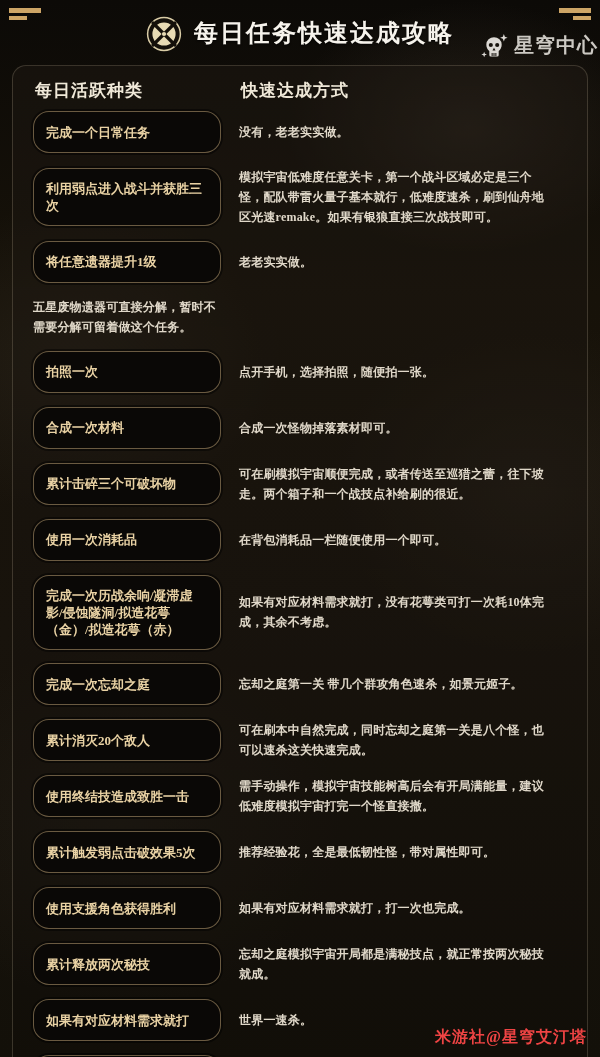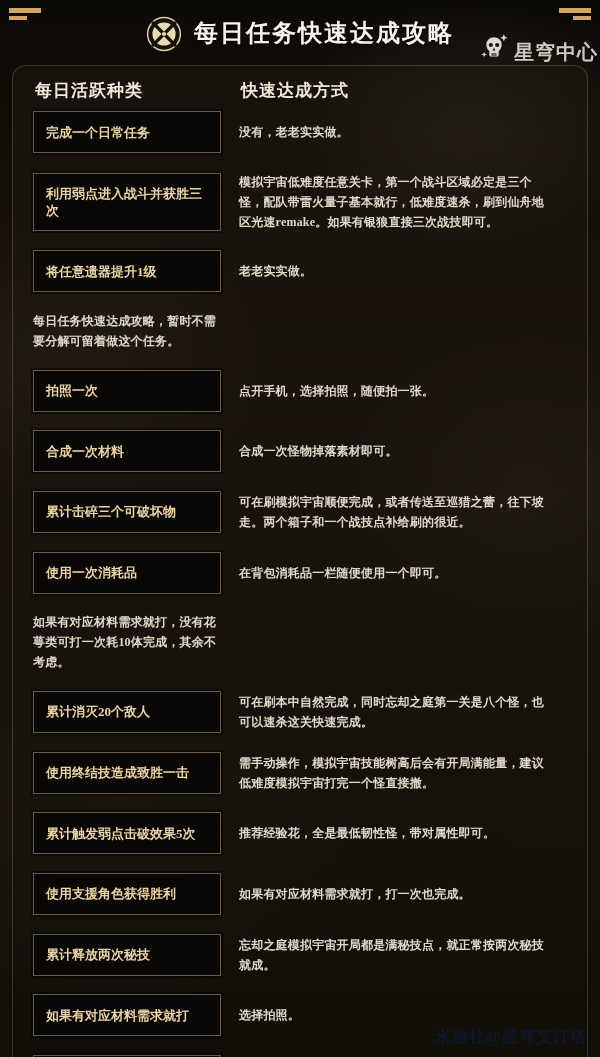--- a/index.html
+++ b/index.html
@@ -32,21 +32,21 @@
     display: flex; align-items: center; justify-content: center; gap: 12px;
   }
   .title-icon { width: 36px; height: 36px; flex: 0 0 auto; margin-top: 2px; }
   .page-title {
     font-size: 24px; font-weight: 700; color: #f6f3ec;
     letter-spacing: 2px; text-shadow: 0 1px 2px rgba(0,0,0,0.8);
     white-space: nowrap;
   }
   .logo {
     position: absolute; right: 2px; top: 32px;
-    display: flex; align-items: flex-end; gap: 5px;
+    display: flex; align-items: flex-start; gap: 5px;
   }
   .logo-text {
     font-family: "Liberation Sans", "DejaVu Sans", sans-serif;
     font-size: 20px; font-weight: 700; color: #ccc9c3; letter-spacing: 1px;
     white-space: nowrap;
   }
 
   
   .panel {
     position: absolute; left: 12px; right: 12px; top: 65px; height: 1048px;
@@ -68,38 +68,38 @@
     flex: 1; margin-top: 9px;
     display: flex; flex-direction: column; justify-content: space-between;
   }
   .row {
     display: grid; grid-template-columns: 188px 1fr; column-gap: 18px;
     align-items: center;
   }
   .task-box {
     background: #0a0806;
     border: 1px solid rgba(185,158,115,0.55);
-    border-radius: 0;
+    border-radius: 16px;
     box-shadow: 0 0 0 2px rgba(0,0,0,0.45);
     padding: 11px 12px;
     display: flex; align-items: center;
     min-height: 42px;
   }
   .task-label {
     font-size: 13px; font-weight: 700; color: #e9d2a4;
     line-height: 17px; overflow-wrap: anywhere;
   }
   .method-text {
     font-size: 12px; font-weight: 700; color: #e0d8c9;
     line-height: 20px; letter-spacing: 0.2px;
   }
 
   .watermark {
     position: absolute; right: 13px; bottom: 9px;
-    font-size: 16px; font-weight: 700; color: #0f172a; letter-spacing: 1px;
+    font-size: 16px; font-weight: 700; color: #ef4444; letter-spacing: 1px;
   }
 </style>
 </head>
 <body>
 
 <div class="corner-deco left">
   <div class="bar1"></div>
     <div class="bar2"></div>
 </div>
 <div class="corner-deco right">
@@ -162,21 +162,21 @@
   </div>
 
   <div class="row">
     <div class="task-box">
       <span class="task-label">将任意遗器提升1级</span>
     </div>
     <div class="method-text">老老实实做。</div>
   </div>
 
   <div class="row">
-    <div class="method-text">每日任务快速达成攻略，暂时不需要分解可留着做这个任务。</div>
+    <div class="method-text">五星废物遗器可直接分解，暂时不需要分解可留着做这个任务。</div>
   </div>
 
   <div class="row">
     <div class="task-box">
       <span class="task-label">拍照一次</span>
     </div>
     <div class="method-text">点开手机，选择拍照，随便拍一张。</div>
   </div>
 
   <div class="row">
@@ -194,23 +194,32 @@
   </div>
 
   <div class="row">
     <div class="task-box">
       <span class="task-label">使用一次消耗品</span>
     </div>
     <div class="method-text">在背包消耗品一栏随便使用一个即可。</div>
   </div>
 
   <div class="row">
+    <div class="task-box">
+      <span class="task-label">完成一次历战余响/凝滞虚影/侵蚀隧洞/拟造花萼（金）/拟造花萼（赤）</span>
+    </div>
     <div class="method-text">如果有对应材料需求就打，没有花萼类可打一次耗10体完成，其余不考虑。</div>
   </div>
 
+  <div class="row">
+    <div class="task-box">
+      <span class="task-label">完成一次忘却之庭</span>
+    </div>
+    <div class="method-text">忘却之庭第一关 带几个群攻角色速杀，如景元姬子。</div>
+  </div>
 
   <div class="row">
     <div class="task-box">
       <span class="task-label">累计消灭20个敌人</span>
     </div>
     <div class="method-text">可在刷本中自然完成，同时忘却之庭第一关是八个怪，也可以速杀这关快速完成。</div>
   </div>
 
   <div class="row">
     <div class="task-box">
@@ -237,21 +246,21 @@
     <div class="task-box">
       <span class="task-label">累计释放两次秘技</span>
     </div>
     <div class="method-text">忘却之庭模拟宇宙开局都是满秘技点，就正常按两次秘技就成。</div>
   </div>
 
   <div class="row">
     <div class="task-box">
       <span class="task-label">如果有对应材料需求就打</span>
     </div>
-    <div class="method-text">选择拍照。</div>
+    <div class="method-text">世界一速杀。</div>
   </div>
 
   <div class="row">
     <div class="task-box">
       <span class="task-label">派遣一次委托</span>
     </div>
     <div class="method-text">老老实实做。</div>
   </div>
 </div>
 </div>

